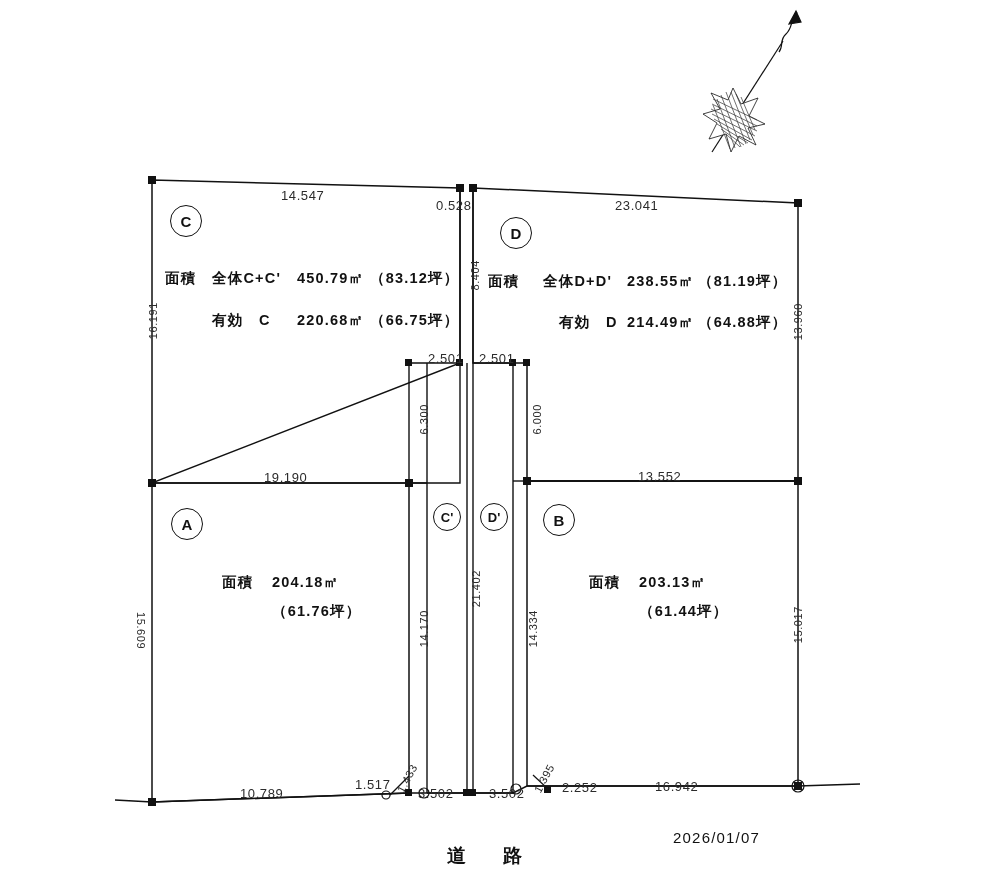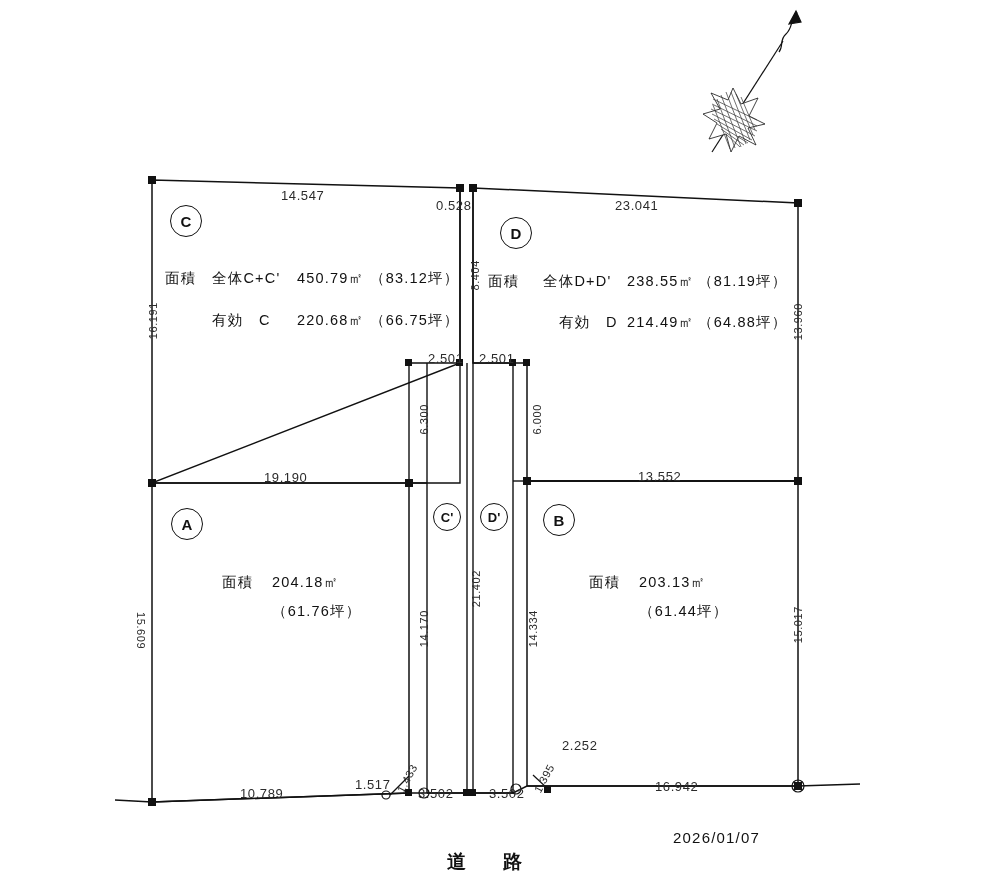--- a/index.html
+++ b/index.html
@@ -2,22 +2,22 @@
 <html><head>
 <meta charset="utf-8">
 <style>
   html,body{margin:0;padding:0;background:#ffffff;}
   body{width:1000px;height:880px;font-family:"Liberation Sans",sans-serif;color:#1a1a1a;overflow:hidden;}
   #stage{position:relative;width:1000px;height:880px;background:#fff;}
   svg#plan{position:absolute;left:0;top:0;width:1000px;height:880px;}
   .lbl{position:absolute;white-space:nowrap;font-family:"Liberation Sans",sans-serif;}
   .dim{font-size:13px;letter-spacing:0.6px;color:#2b2b2b;}
   .dimv{font-size:11px;letter-spacing:0.6px;color:#2b2b2b;transform-origin:left top;}
-  .area{font-size:14.5px;letter-spacing:1.2px;color:#111;font-weight:400;}
-  .road{font-size:19px;letter-spacing:9px;color:#111;font-weight:700;margin-top:6px;}
+  .area{font-size:14.5px;letter-spacing:1.2px;color:#111;font-weight:700;}
+  .road{font-size:19px;letter-spacing:9px;color:#111;font-weight:700;}
   .date{font-size:15px;letter-spacing:1.2px;color:#111;}
   .circ{position:absolute;border:1.6px solid #111;border-radius:50%;width:30px;height:30px;
         display:flex;align-items:center;justify-content:center;font-size:15px;font-weight:700;color:#111;
         font-family:"Liberation Sans",sans-serif;}
   .circ.sm{width:26px;height:26px;font-size:13px;}
 </style>
 </head>
 <body>
 
 <div id="stage">
@@ -162,21 +162,21 @@
   <div class="lbl dim" style="left:264px;top:470px">19.190</div>
   <div class="lbl dim" style="left:638px;top:469px">13.552</div>
 
   <div class="lbl dim" style="left:428px;top:351px">2.501</div>
   <div class="lbl dim" style="left:479px;top:351px">2.501</div>
 
   <div class="lbl dim" style="left:240px;top:786px">10.789</div>
   <div class="lbl dim" style="left:355px;top:777px">1.517</div>
   <div class="lbl dim" style="left:418px;top:786px">3.502</div>
   <div class="lbl dim" style="left:489px;top:786px">3.502</div>
-  <div class="lbl dim" style="left:562px;top:738px">2.252</div>
+  <div class="lbl dim" style="left:562px;top:780px">2.252</div>
   <div class="lbl dim" style="left:655px;top:779px">16.942</div>
 
   <div class="lbl dimv" style="left:147px;top:302px;transform:rotate(-90deg) translate(-100%,0)">16.191</div>
   <div class="lbl dimv" style="left:147px;top:612px;transform:rotate(90deg)">15.609</div>
   <div class="lbl dimv" style="left:469px;top:260px;transform:rotate(-90deg) translate(-100%,0)">8.404</div>
   <div class="lbl dimv" style="left:792px;top:303px;transform:rotate(-90deg) translate(-100%,0)">13.960</div>
   <div class="lbl dimv" style="left:792px;top:606px;transform:rotate(-90deg) translate(-100%,0)">15.017</div>
   <div class="lbl dimv" style="left:418px;top:404px;transform:rotate(-90deg) translate(-100%,0)">6.300</div>
   <div class="lbl dimv" style="left:531px;top:404px;transform:rotate(-90deg) translate(-100%,0)">6.000</div>
   <div class="lbl dimv" style="left:418px;top:610px;transform:rotate(-90deg) translate(-100%,0)">14.170</div>

